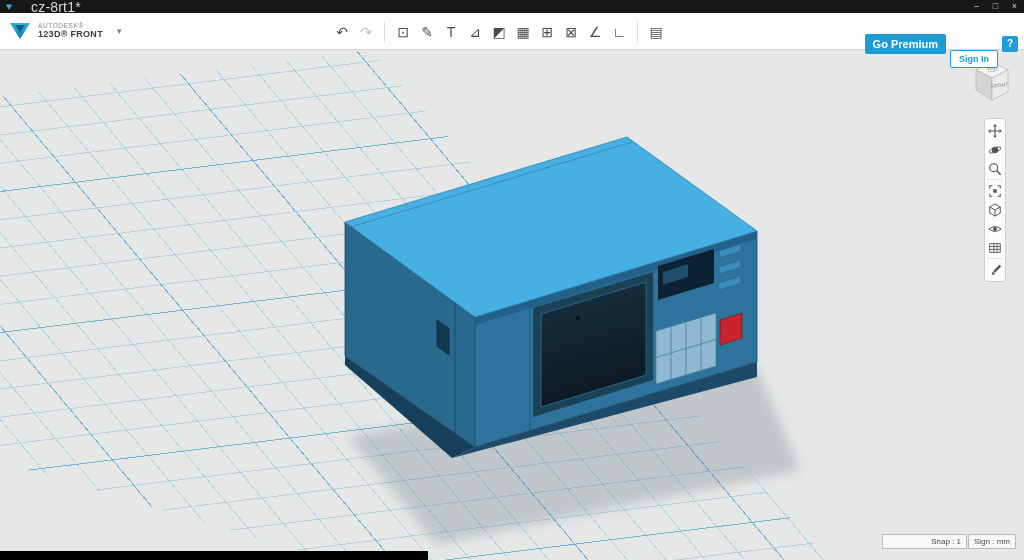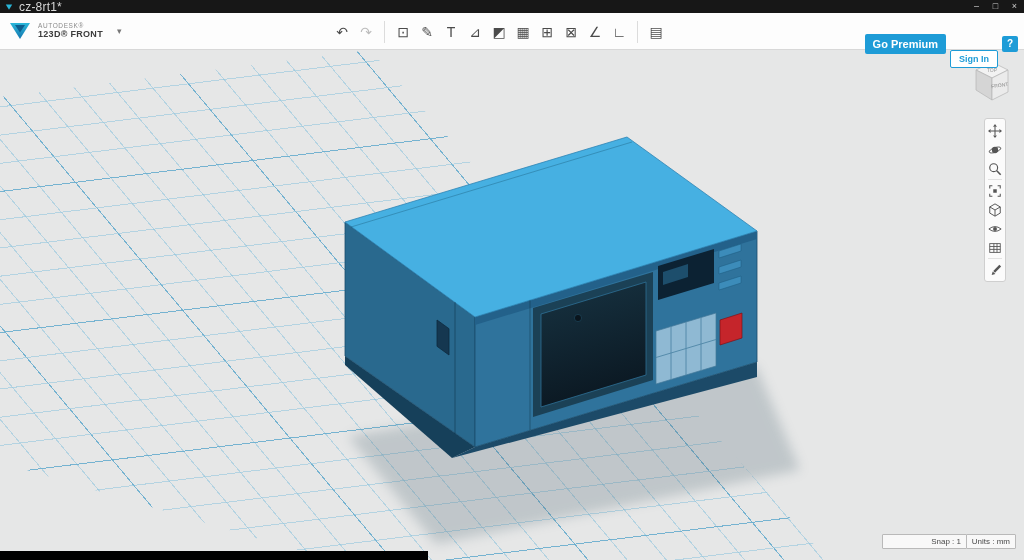--- a/index.html
+++ b/index.html
@@ -3,21 +3,21 @@
 <meta charset="utf-8">
 <style>
   * { margin:0; padding:0; box-sizing:border-box; }
   html,body { width:1024px; height:560px; overflow:hidden;
               font-family:"Liberation Sans", sans-serif; background:#e6e7e7; }
 
   
   .titlebar { position:absolute; left:0; top:0; width:1024px; height:13px;
               background:#171717; display:flex; align-items:center; z-index:50; }
   .titlebar .appicon { width:8px; height:8px; margin-left:5px; }
-  .titlebar .title { color:#d8d8d8; font-size:12px; margin-left:6px; letter-spacing:.2px; }
+  .titlebar .title { color:#d8d8d8; font-size:14px; margin-left:18px; letter-spacing:.2px; }
   .winbtns { position:absolute; right:0; top:0; height:13px; display:flex; }
   .winbtn { width:19px; height:13px; color:#cfcfcf; font-size:9px; line-height:13px;
             text-align:center; cursor:default; }
 
   
   .toolbar { position:absolute; left:0; top:13px; width:1024px; height:37px;
              background:#fdfdfd; border-bottom:1px solid #d8d8d8; z-index:49; }
   .brand { position:absolute; left:8px; top:6px; display:flex; align-items:center; }
   .brand .logo { width:24px; height:24px; }
   .brand .btext { margin-left:6px; line-height:1.05; }
@@ -233,16 +233,16 @@
     <div class="navsep"></div>
     <div class="navbtn">
       <svg width="14" height="14" viewBox="0 0 16 16" fill="#555">
         <path d="M13 2l2 2-7 7-2-2z"></path>
         <path d="M5.4 9.6L4.2 13.8 8.4 12.6z"></path>
       </svg>
     </div>
   </div>
 
   <div class="statusbox snapbox">Snap : 1</div>
-  <div class="statusbox unitsbox">Units : mm</div>
+  <div class="statusbox unitsbox">Sign : mm</div>
 
   <div class="blackstrip"></div>
 </div>
 
 </body></html>

